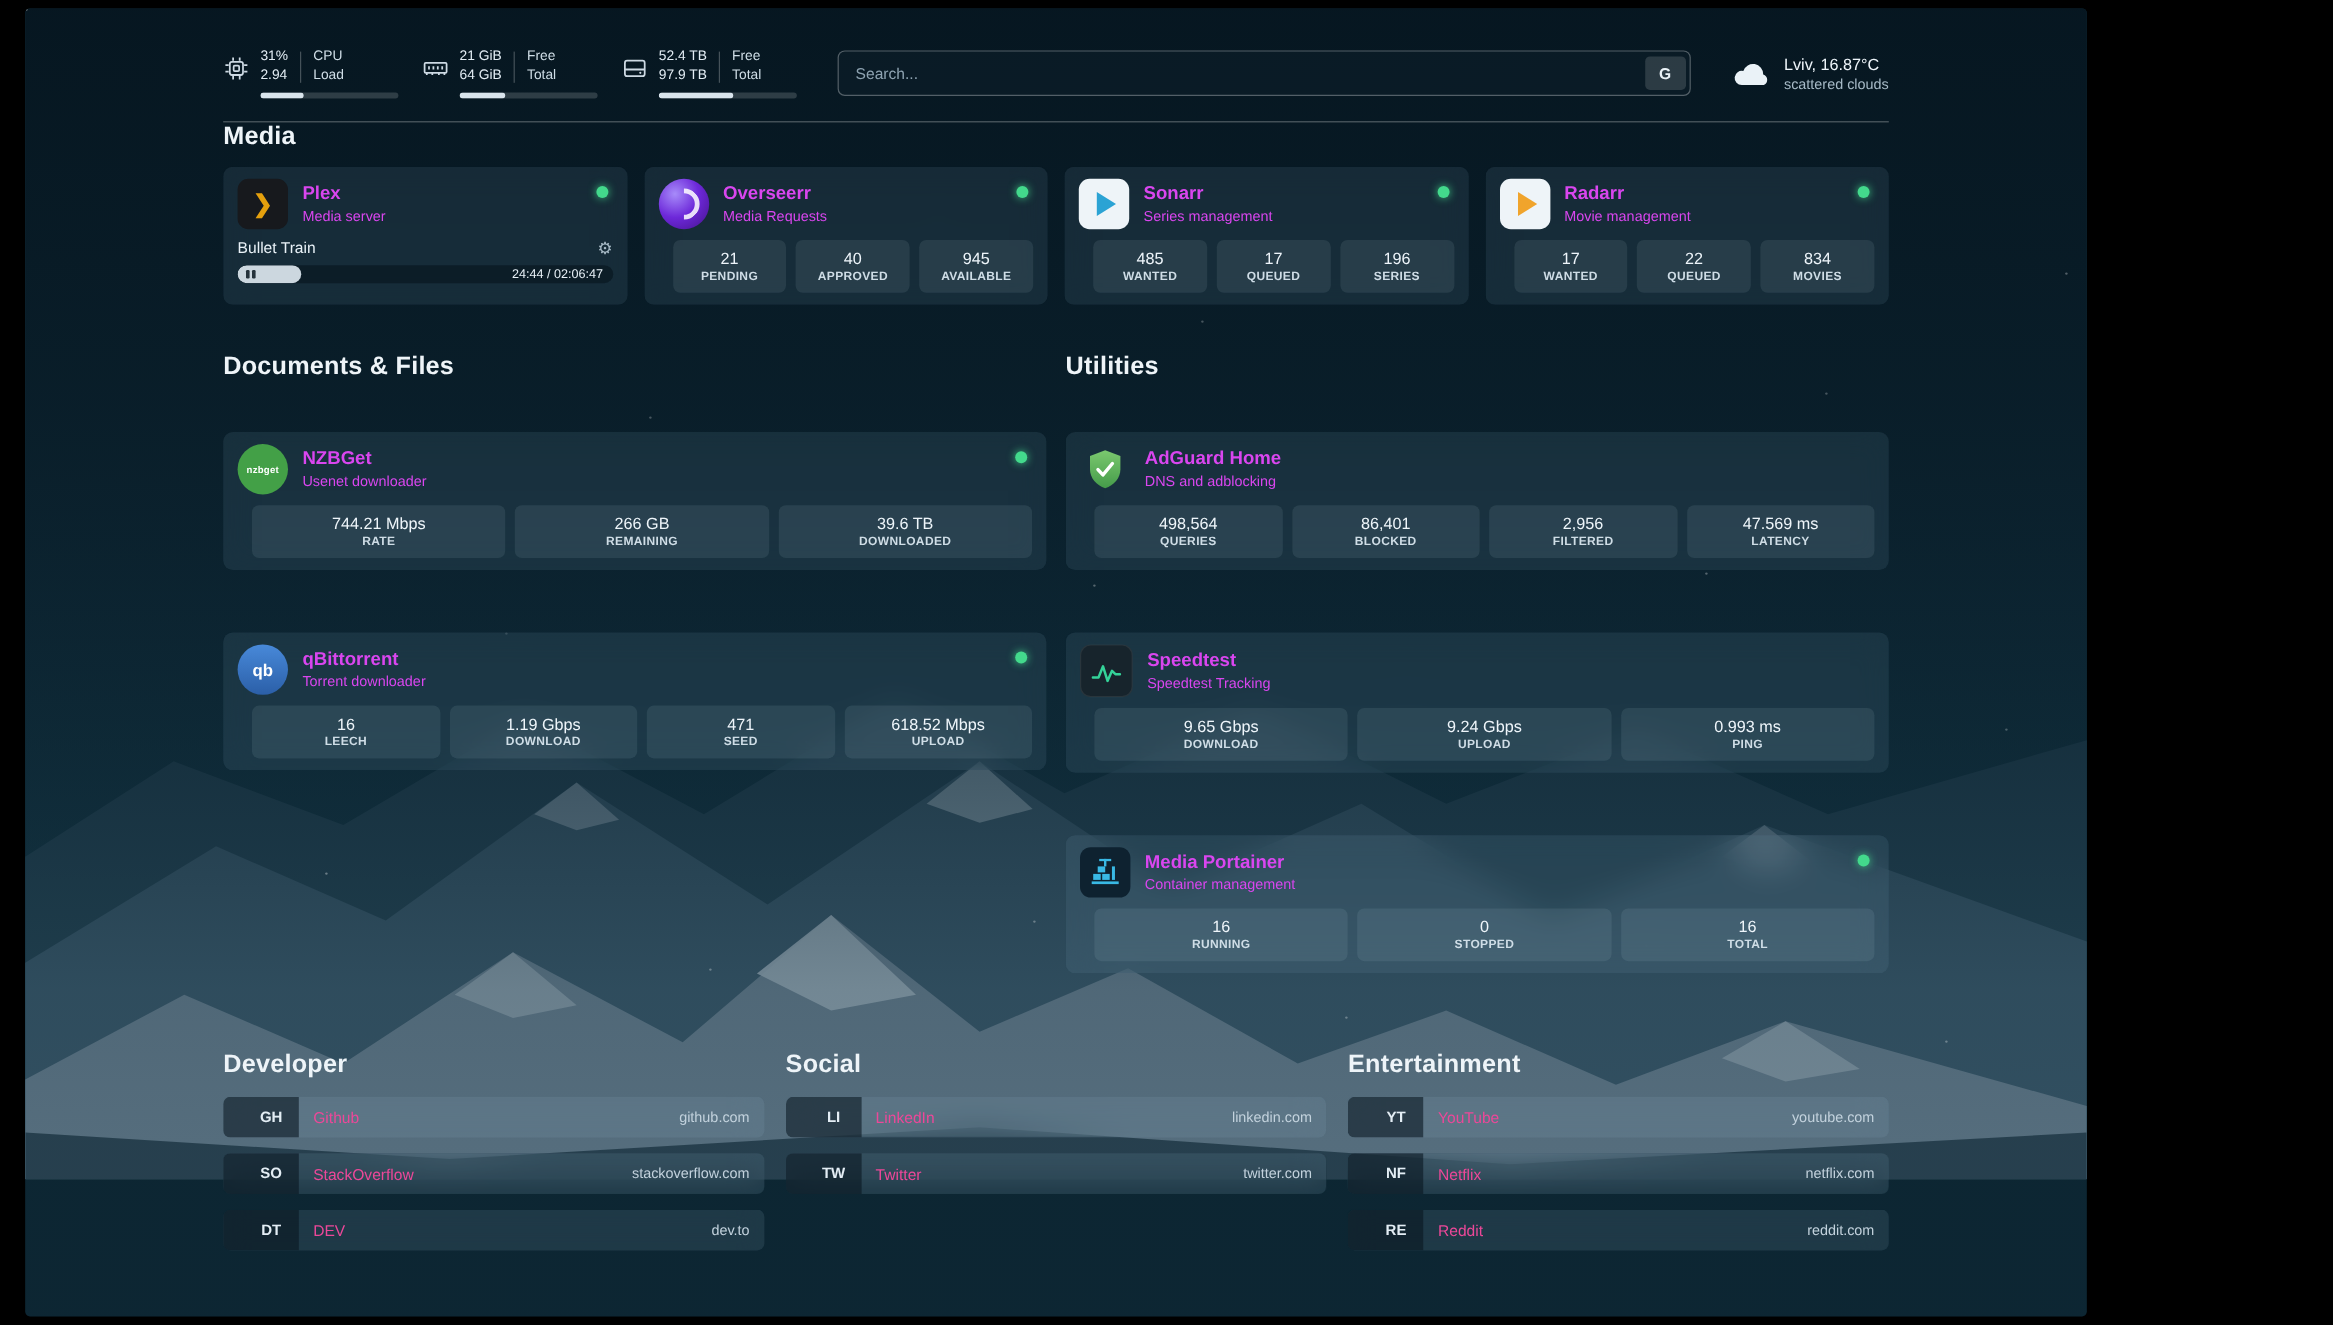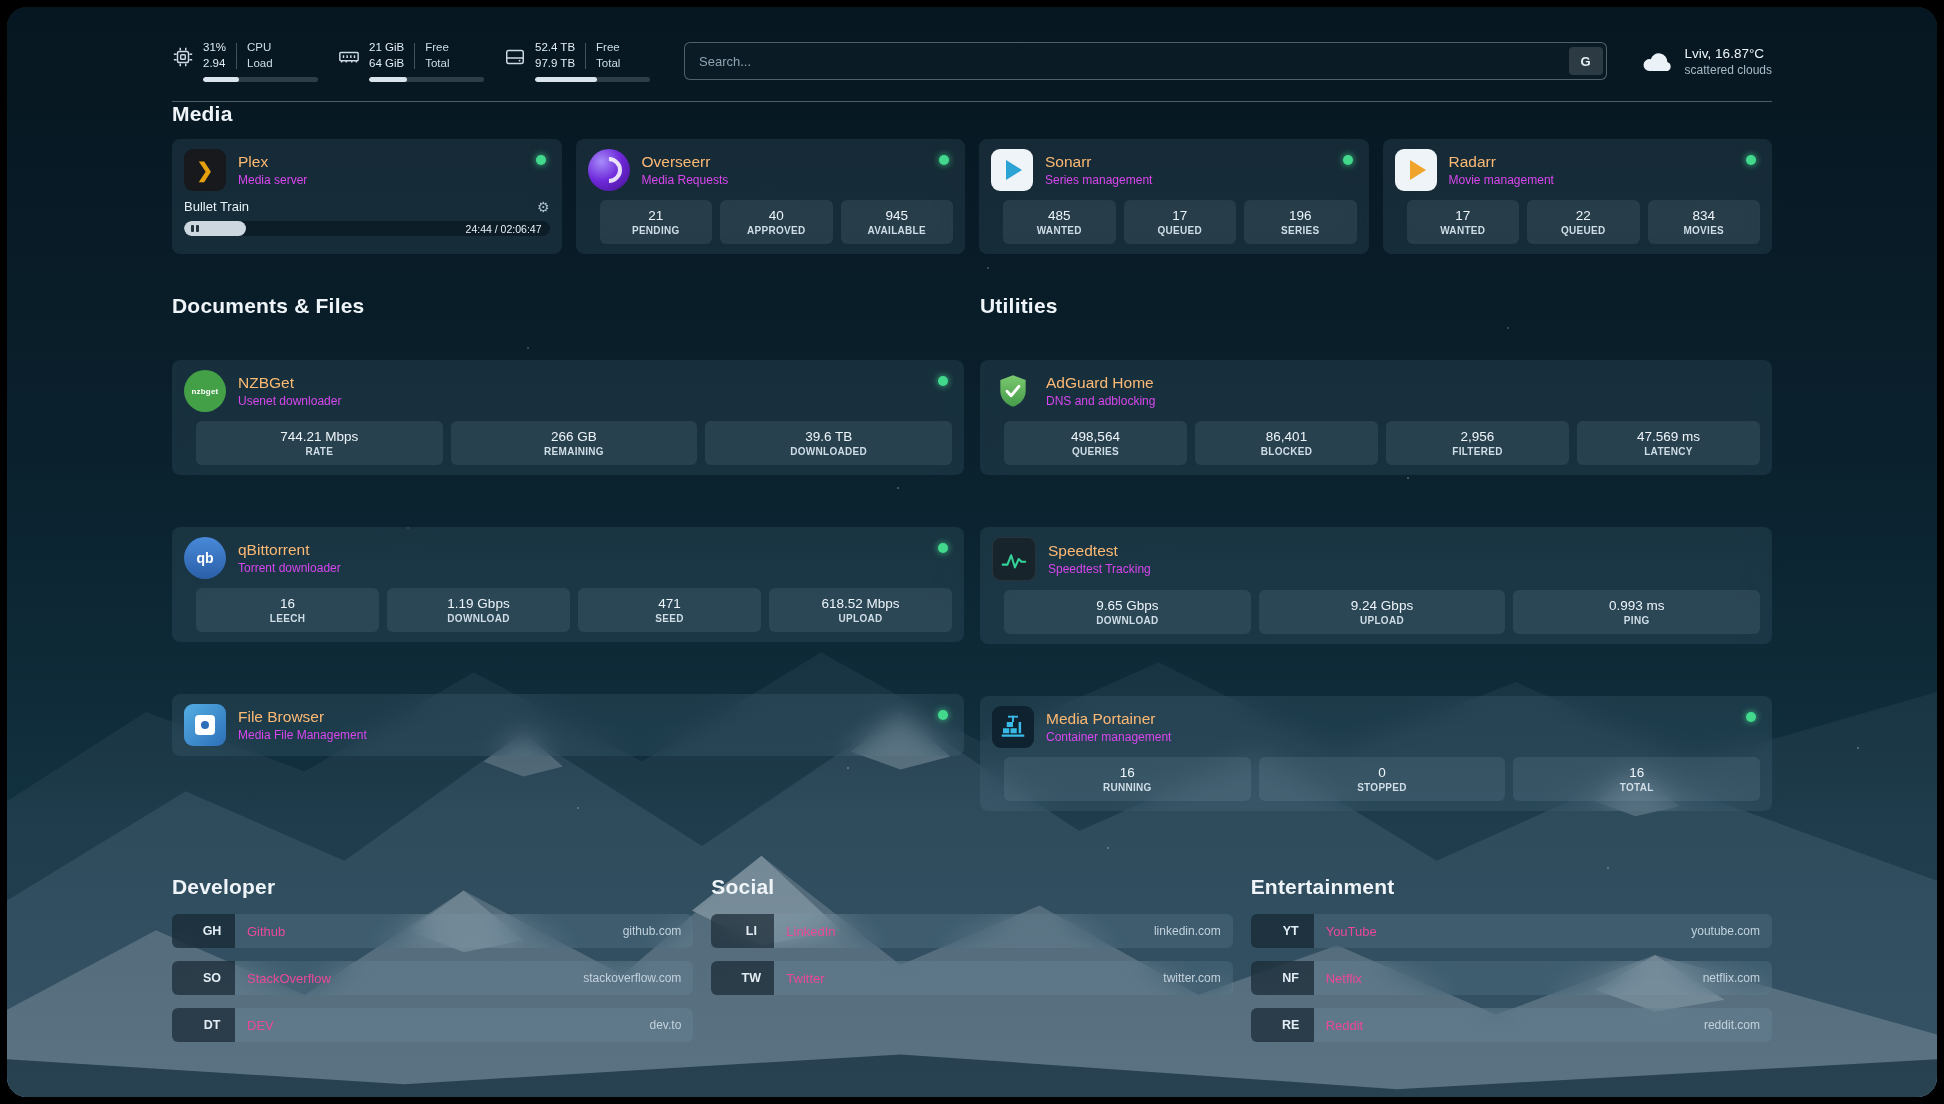--- a/index.html
+++ b/index.html
@@ -1,17 +1,17 @@
 <!DOCTYPE html>
 <html><head>
 <meta charset="utf-8">
 <style>
   html,body{margin:0;padding:0;background:#000;}
   body{width:1944px;height:1104px;font-family:"Liberation Sans",sans-serif;position:relative;overflow:hidden;}
-  .frame{position:absolute;left:7px;top:7px;width:1930px;height:1090px;border-radius:20px;overflow:hidden;background:#0d2734;}
+  .frame{position:absolute;left:21px;top:7px;width:1718px;height:1090px;border-radius:4px;overflow:hidden;background:#0d2734;}
   .bg,.bg-tint,.specks{position:absolute;inset:0;pointer-events:none;}
   .bg-tint{background:linear-gradient(180deg,rgba(6,22,32,.93) 0%,rgba(8,27,38,.86) 28%,rgba(10,32,44,.64) 55%,rgba(12,36,48,.40) 75%,rgba(12,36,48,.30) 100%);}
   .specks::after{content:"";position:absolute;width:2px;height:2px;border-radius:50%;background:rgba(255,255,255,.45);
     box-shadow:300px 200px rgba(255,255,255,.30),520px 340px rgba(255,255,255,.25),760px 180px rgba(255,255,255,.30),
     980px 260px rgba(255,255,255,.25),1240px 150px rgba(255,255,255,.3),1500px 320px rgba(255,255,255,.25),
     1700px 220px rgba(255,255,255,.3),400px 520px rgba(255,255,255,.3),650px 610px rgba(255,255,255,.25),
     890px 480px rgba(255,255,255,.3),1150px 560px rgba(255,255,255,.25),1400px 470px rgba(255,255,255,.3),
     1650px 600px rgba(255,255,255,.25),250px 720px rgba(255,255,255,.35),570px 800px rgba(255,255,255,.3),
     840px 760px rgba(255,255,255,.3),1100px 840px rgba(255,255,255,.3),1350px 780px rgba(255,255,255,.3),
     1600px 860px rgba(255,255,255,.3),1850px 740px rgba(255,255,255,.3);}
@@ -44,21 +44,21 @@
   .two-col{margin-top:40px;display:grid;grid-template-columns:1fr 1fr;gap:16px;align-items:start;}
   .col{display:flex;flex-direction:column;gap:28px;}
   .col h2.sec{margin-bottom:14px;}
   .col .card{margin-bottom:24px;}
   .col .card:last-child{margin-bottom:0;}
 
   
   .card{position:relative;background:rgba(120,160,185,.13);backdrop-filter:blur(12px);border-radius:8px;padding:10px 12px;cursor:pointer;}
   .card-head{display:flex;align-items:center;gap:12px;}
   .titles{display:flex;flex-direction:column;gap:2px;}
-  .svc-name{font-size:15.5px;font-weight:400;color:#fdba74;}
+  .svc-name{font-size:15.5px;font-weight:700;color:#d946ef;}
   .svc-sub{font-size:12px;color:#d946ef;}
   .status-dot{position:absolute;top:16px;right:16px;width:10px;height:10px;border-radius:50%;background:#43d98c;box-shadow:0 0 7px rgba(67,217,140,.9);}
   .stats{display:grid;gap:8px;margin-top:9px;padding-left:12px;}
   .cols-3{grid-template-columns:repeat(3,1fr);}
   .cols-4{grid-template-columns:repeat(4,1fr);}
   .stat{height:44px;border-radius:6px;background:rgba(190,215,230,.10);display:flex;flex-direction:column;align-items:center;justify-content:center;gap:2px;}
   .stat-value{font-size:13.5px;color:#eef5fa;}
   .stat-label{font-size:10px;font-weight:700;letter-spacing:.3px;color:#cfdde6;}
 
   
@@ -377,30 +377,20 @@
                 <span class="stat-value">471</span>
                 <span class="stat-label">SEED</span>
               </div>
             <div class="stat">
                 <span class="stat-value">618.52 Mbps</span>
                 <span class="stat-label">UPLOAD</span>
               </div>
           </div>
         </div>
 
-        <div class="card">
-          <span class="status-dot"></span>
-          <div class="card-head">
-            <div class="icon fb"></div>
-            <div class="titles">
-              <div class="svc-name">File Browser</div>
-              <div class="svc-sub">Media File Management</div>
-            </div>
-          </div>
-        </div>
       </div>
 
       <div class="col">
         <h2 class="sec">Utilities</h2>
 
         <div class="card">
           <div class="card-head">
             <div class="icon adguard">
               <svg width="38" height="38" viewBox="0 0 24 24">
                 <defs>

